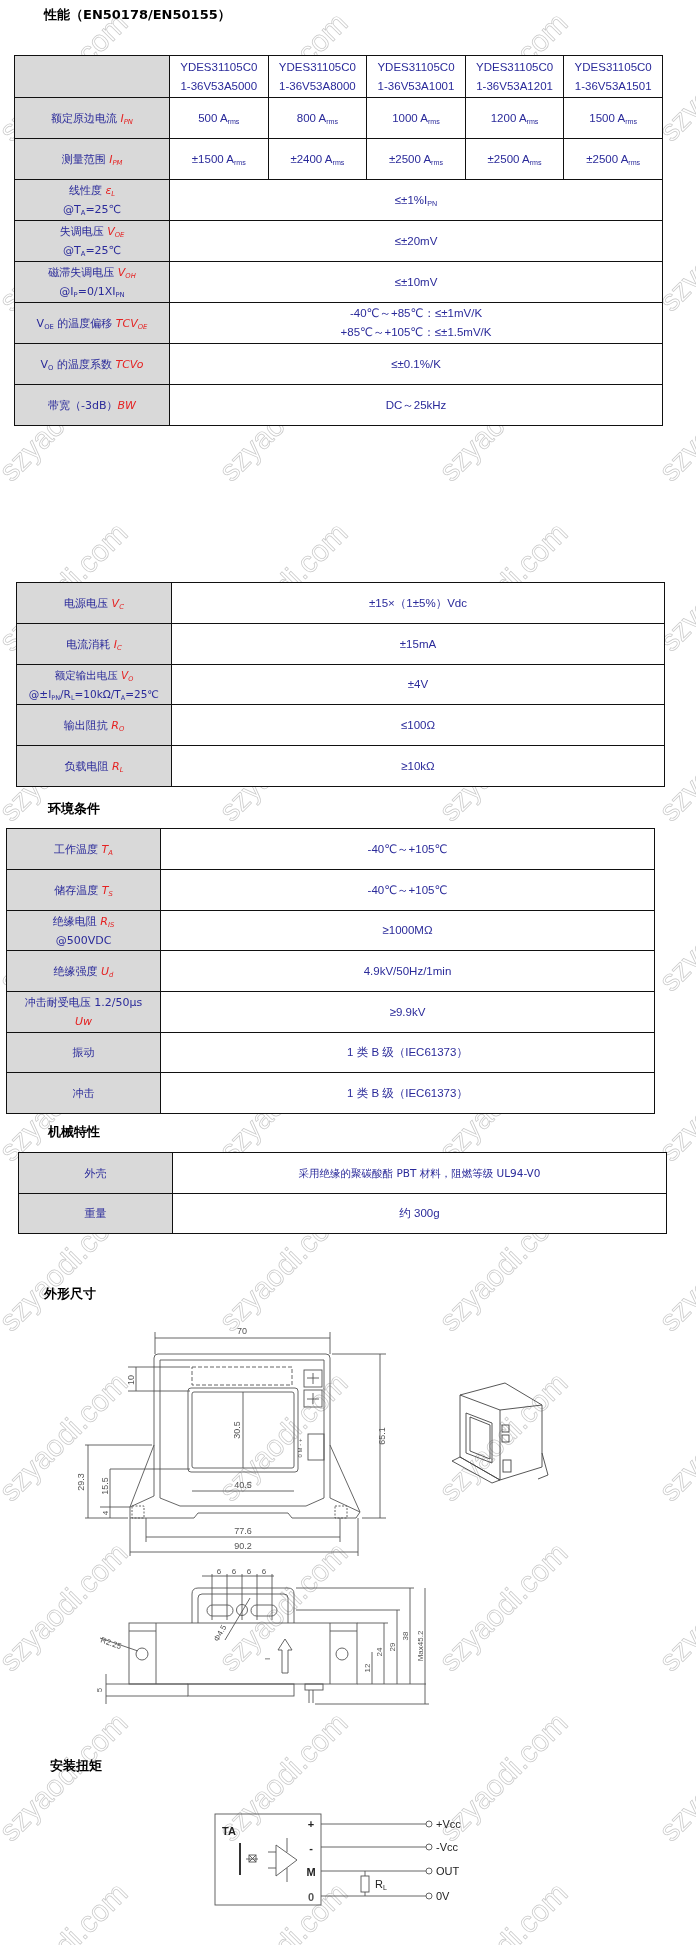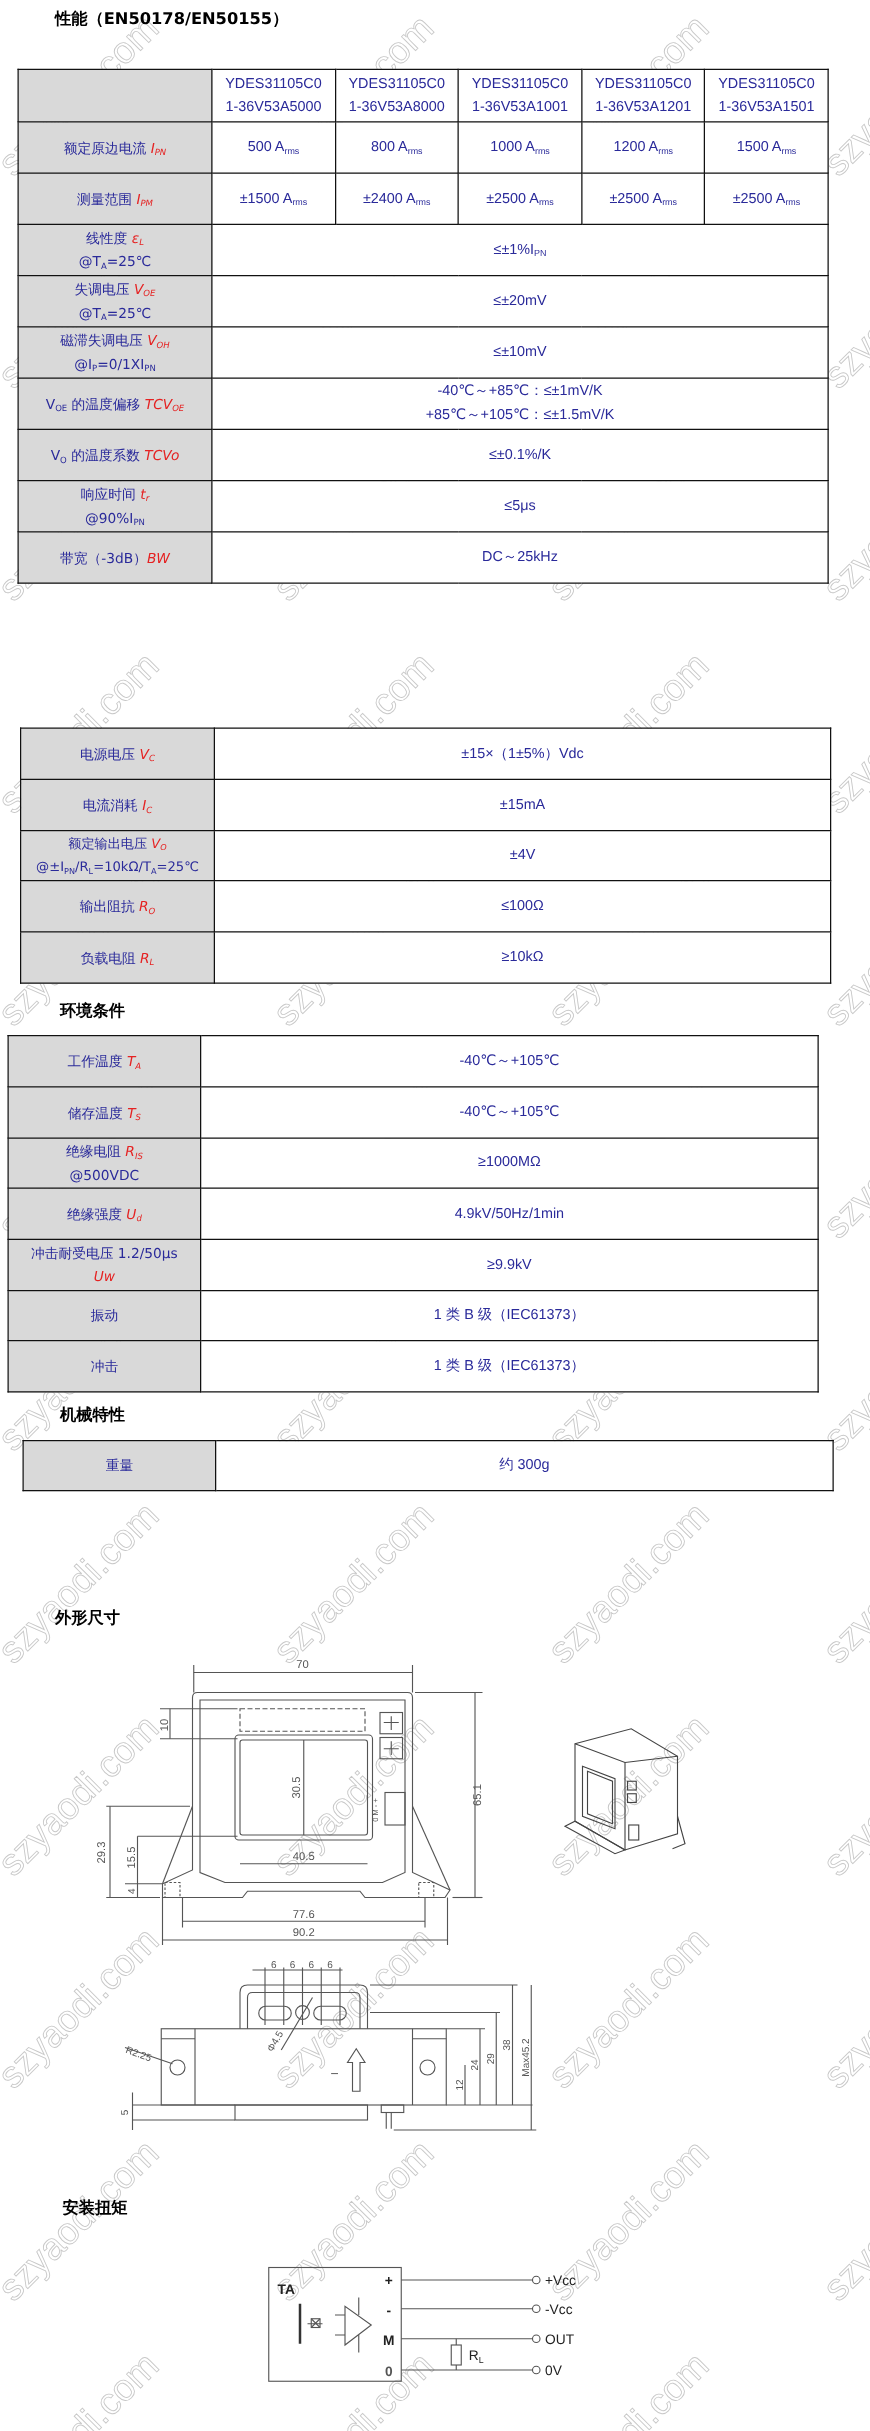--- a/index.html
+++ b/index.html
@@ -157,27 +157,20 @@
           <div>-40℃～+85℃：≤±1mV/K</div>
           <div>+85℃～+105℃：≤±1.5mV/K</div>
         </td>
   </tr>
 
   <tr style="height:41px">
     <td class="lbl"><span>V</span><sub>O</sub> <span>的温度系数</span> <span class="red">TCVo</span></td>
     <td class="val" colspan="5">≤±0.1%/K</td>
   </tr>
 
-  <tr style="height:41px">
-    <td class="lbl">
-      <div><span>响应时间</span> <span class="red"><span>t</span><sub>r</sub></span></div>
-      <div><span>@90%I</span><sub>PN</sub></div>
-    </td>
-    <td class="val" colspan="5">≤5μs</td>
-  </tr>
 
 
   <tr style="height:41px">
     <td class="lbl"><span>带宽（-3dB）</span><span class="red">BW</span></td>
     <td class="val" colspan="5">DC～25kHz</td>
   </tr>
 </tbody>
   </table>
 
 <div class="sec-title" style="left:46px;top:582px;">电气规格</div>
@@ -257,20 +250,24 @@
 </tbody>
   </table>
 
 <div class="sec-title" style="left:48px;top:1123px;">机械特性</div>
 <table class="spec" style="left:18px;top:1152px;width:649px;">
   <colgroup>
       <col style="width:154px">
       <col>
     </colgroup>
   <tbody>
+      <tr style="height:41px">
+    <td class="lbl">外壳</td>
+    <td class="val" style="font-family:'DejaVu Sans',sans-serif;font-size:10.5px">采用绝缘的聚碳酸酯 PBT 材料，阻燃等级 UL94-V0</td>
+  </tr>
   <tr style="height:40px">
     <td class="lbl">重量</td>
     <td class="val">约 300g</td>
   </tr>
 </tbody>
   </table>
 
 <div class="sec-title" style="left:44px;top:1285px;">外形尺寸</div>
 
 <svg class="drawing" style="left:70px;top:1310px" width="360" height="250" viewBox="0 0 360 250" fill="none" stroke="#555" stroke-width="0.9">

